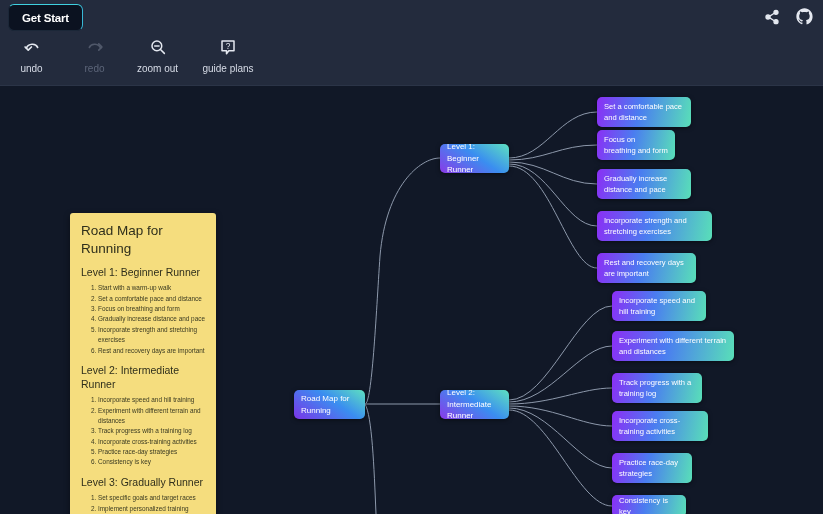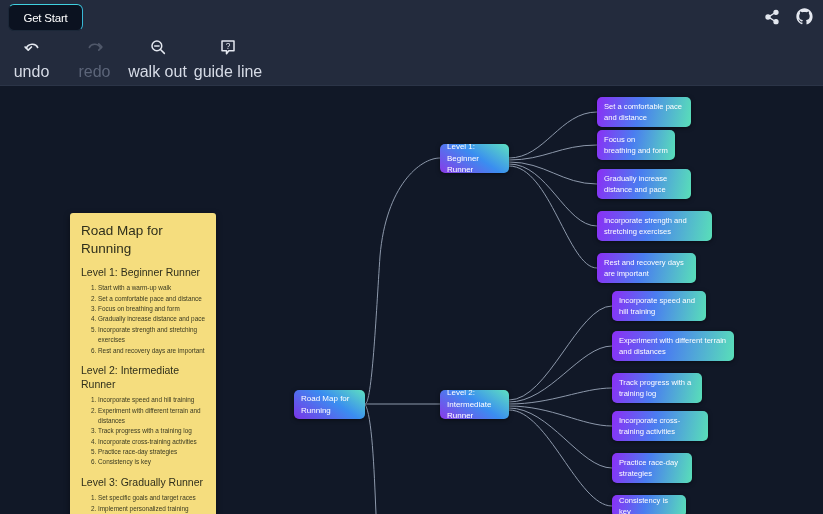--- a/index.html
+++ b/index.html
@@ -20,35 +20,35 @@
   }
   .getstart-wrap { position: absolute; left: 8px; top: 4px; }
   .getstart {
     width: 75px; height: 27px;
     background: #0b1220;
     border: 1px solid #1b2738;
     border-top-color: #3fd0e0;
     border-right-color: #38b8d6;
     border-radius: 6px;
     color: #ffffff;
-    font-size: 11.5px; font-weight: normal;
+    font-size: 11.5px; font-weight: bold;
     letter-spacing: -0.2px;
     display: flex; align-items: center; justify-content: center;
     cursor: pointer;
   }
   .topright { position: absolute; right: 10px; top: 8px; display: flex; gap: 16px; align-items: center; }
   .topright svg { display: block; cursor: pointer; }
 
   .tools { position: absolute; left: 0; top: 36px; display: flex; align-items: flex-start; }
   .tool {
     width: 63px; display: flex; flex-direction: column; align-items: center; gap: 6px;
     cursor: pointer; user-select: none;
   }
   .tool .glyph { height: 22px; display: flex; align-items: center; justify-content: center; }
-  .tool .tlabel { font-size: 16px; color: #d6dbe6; line-height: 1; text-align: center; }
+  .tool .tlabel { font-size: 10px; color: #d6dbe6; line-height: 1; text-align: center; }
   .tool.disabled .tlabel { color: #5c6579; }
   .tool.disabled svg { opacity: 0.42; }
   .tool.wide { width: 78px; }
 
   
   .canvas { position: absolute; left: 0; top: 86px; width: 823px; height: 428px; background: #111827; overflow: hidden; }
   .edges { position: absolute; left: 0; top: 0; width: 823px; height: 428px; }
   .edges path { fill: none; stroke: #8d98ab; stroke-width: 1; }
 
   
@@ -137,33 +137,33 @@
 
 
       <div class="tool">
         <span class="glyph">
           <svg width="18" height="18" viewBox="0 0 24 24" fill="none" stroke="#e4e8f0" stroke-width="2" stroke-linecap="round">
             <circle cx="10.5" cy="10.5" r="6.5"></circle>
               <line x1="15.3" y1="15.3" x2="20.5" y2="20.5"></line>
             <line x1="7.6" y1="10.5" x2="13.4" y2="10.5"></line>
           </svg>
         </span>
-        <span class="tlabel">walk out</span>
+        <span class="tlabel">zoom out</span>
       </div>
 
 
 
       <div class="tool wide">
         <span class="glyph">
           <svg width="18" height="18" viewBox="0 0 24 24" fill="none" stroke="#e4e8f0" stroke-width="2" stroke-linecap="round" stroke-linejoin="round">
             <path d="M4 4 H20 V17 H13 L10 21 L10 17 H4 Z"></path>
             <text x="12" y="14" font-size="11" fill="#e4e8f0" stroke="none" text-anchor="middle" font-family="Liberation Sans, sans-serif">?</text>
           </svg>
         </span>
-        <span class="tlabel">guide line</span>
+        <span class="tlabel">guide plans</span>
       </div>
 
     </div>
   </div>
 
   <div class="canvas">
 
     <svg class="edges" viewBox="0 0 823 428" preserveAspectRatio="none">
 
       <path d="M365,318 C372,318 376,230 380,170 C386,100 420,72 440,72"></path>

